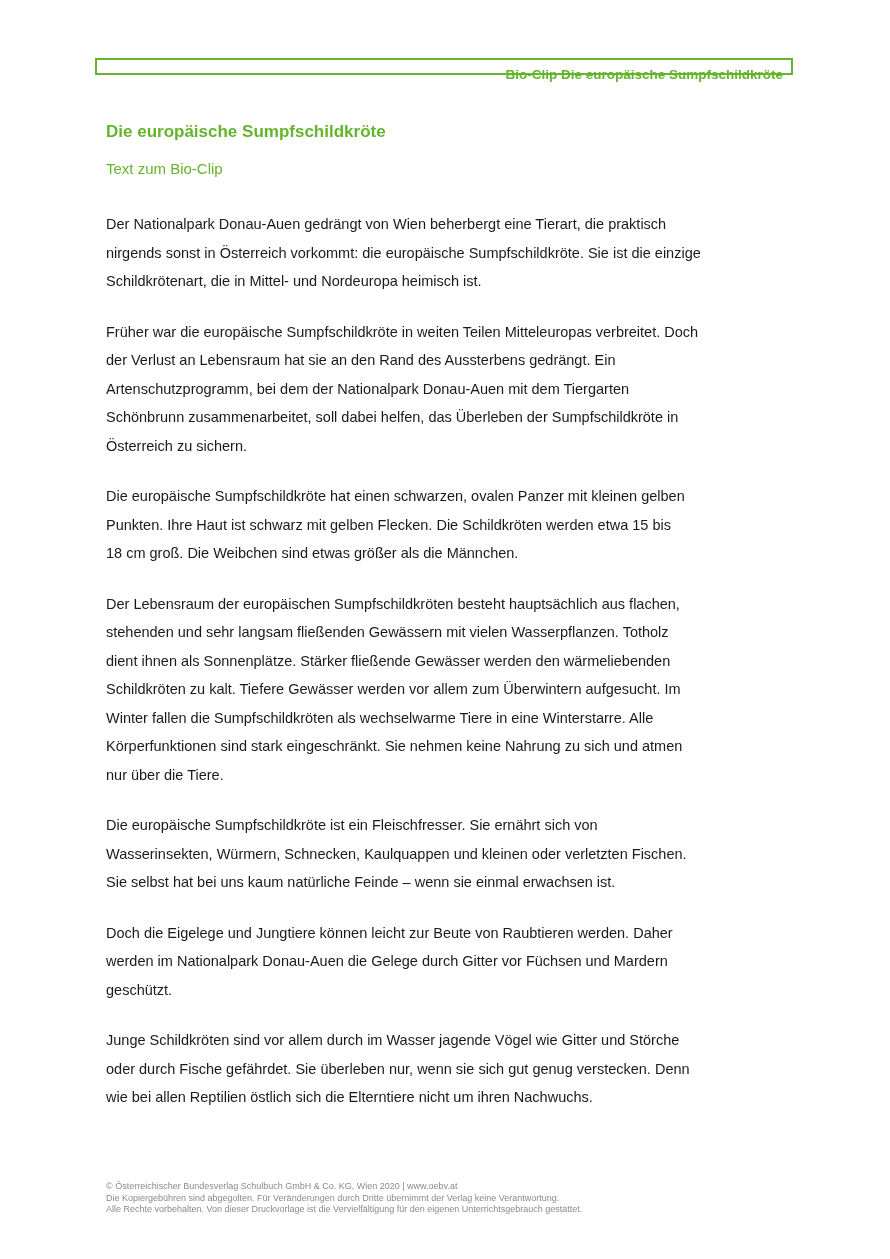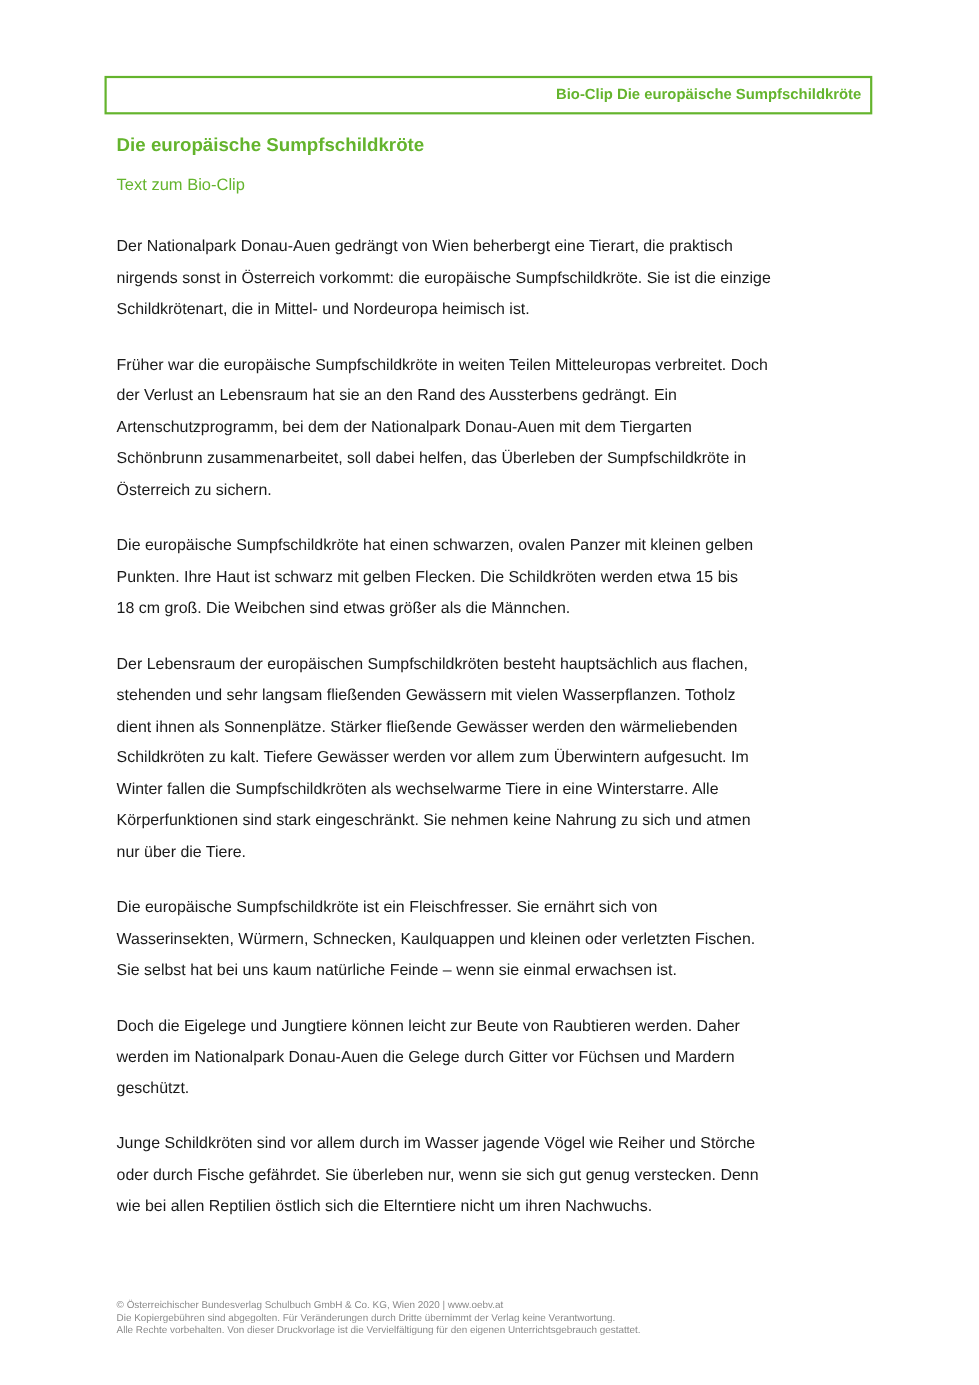--- a/index.html
+++ b/index.html
@@ -10,22 +10,22 @@
   *{ box-sizing:border-box; }
   html,body{ margin:0; padding:0; }
   body{
     width:890px; height:1259px;
     background:#ffffff;
     font-family:"Liberation Sans", sans-serif;
     position:relative;
     overflow:hidden;
   }
   .header-box{
-    position:absolute; left:95px; top:69px;
-    width:698px; height:35px;
+    position:absolute; left:95px; top:58px;
+    width:698px; height:17px;
     border:2px solid var(--green);
     text-align:right;
     padding-right:8px;
     line-height:29px;
     font-weight:bold;
     font-size:13.5px;
     color:var(--green);
   }
   .page-title{
     position:absolute; left:106px; top:122px;
@@ -110,21 +110,21 @@
         <div class="text-line">Die europäische Sumpfschildkröte ist ein Fleischfresser. Sie ernährt sich von</div>
         <div class="text-line">Wasserinsekten, Würmern, Schnecken, Kaulquappen und kleinen oder verletzten Fischen.</div>
         <div class="text-line">Sie selbst hat bei uns kaum natürliche Feinde – wenn sie einmal erwachsen ist.</div>
       </div>
       <div class="paragraph">
         <div class="text-line">Doch die Eigelege und Jungtiere können leicht zur Beute von Raubtieren werden. Daher</div>
         <div class="text-line">werden im Nationalpark Donau-Auen die Gelege durch Gitter vor Füchsen und Mardern</div>
         <div class="text-line">geschützt.</div>
       </div>
       <div class="paragraph">
-        <div class="text-line">Junge Schildkröten sind vor allem durch im Wasser jagende Vögel wie Reiher und Störche</div>
+        <div class="text-line">Junge Schildkröten sind vor allem durch im Wasser jagende Vögel wie Gitter und Störche</div>
         <div class="text-line">oder durch Fische gefährdet. Sie überleben nur, wenn sie sich gut genug verstecken. Denn</div>
         <div class="text-line">wie bei allen Reptilien östlich sich die Elterntiere nicht um ihren Nachwuchs.</div>
       </div>
     </div>
 
   <div class="page-footer">
       <div class="footer-line">© Österreichischer Bundesverlag Schulbuch GmbH &amp; Co. KG, Wien 2020 | www.oebv.at</div>
       <div class="footer-line">Die Kopiergebühren sind abgegolten. Für Veränderungen durch Dritte übernimmt der Verlag keine Verantwortung.</div>
       <div class="footer-line">Alle Rechte vorbehalten. Von dieser Druckvorlage ist die Vervielfältigung für den eigenen Unterrichtsgebrauch gestattet.</div>
     </div>

